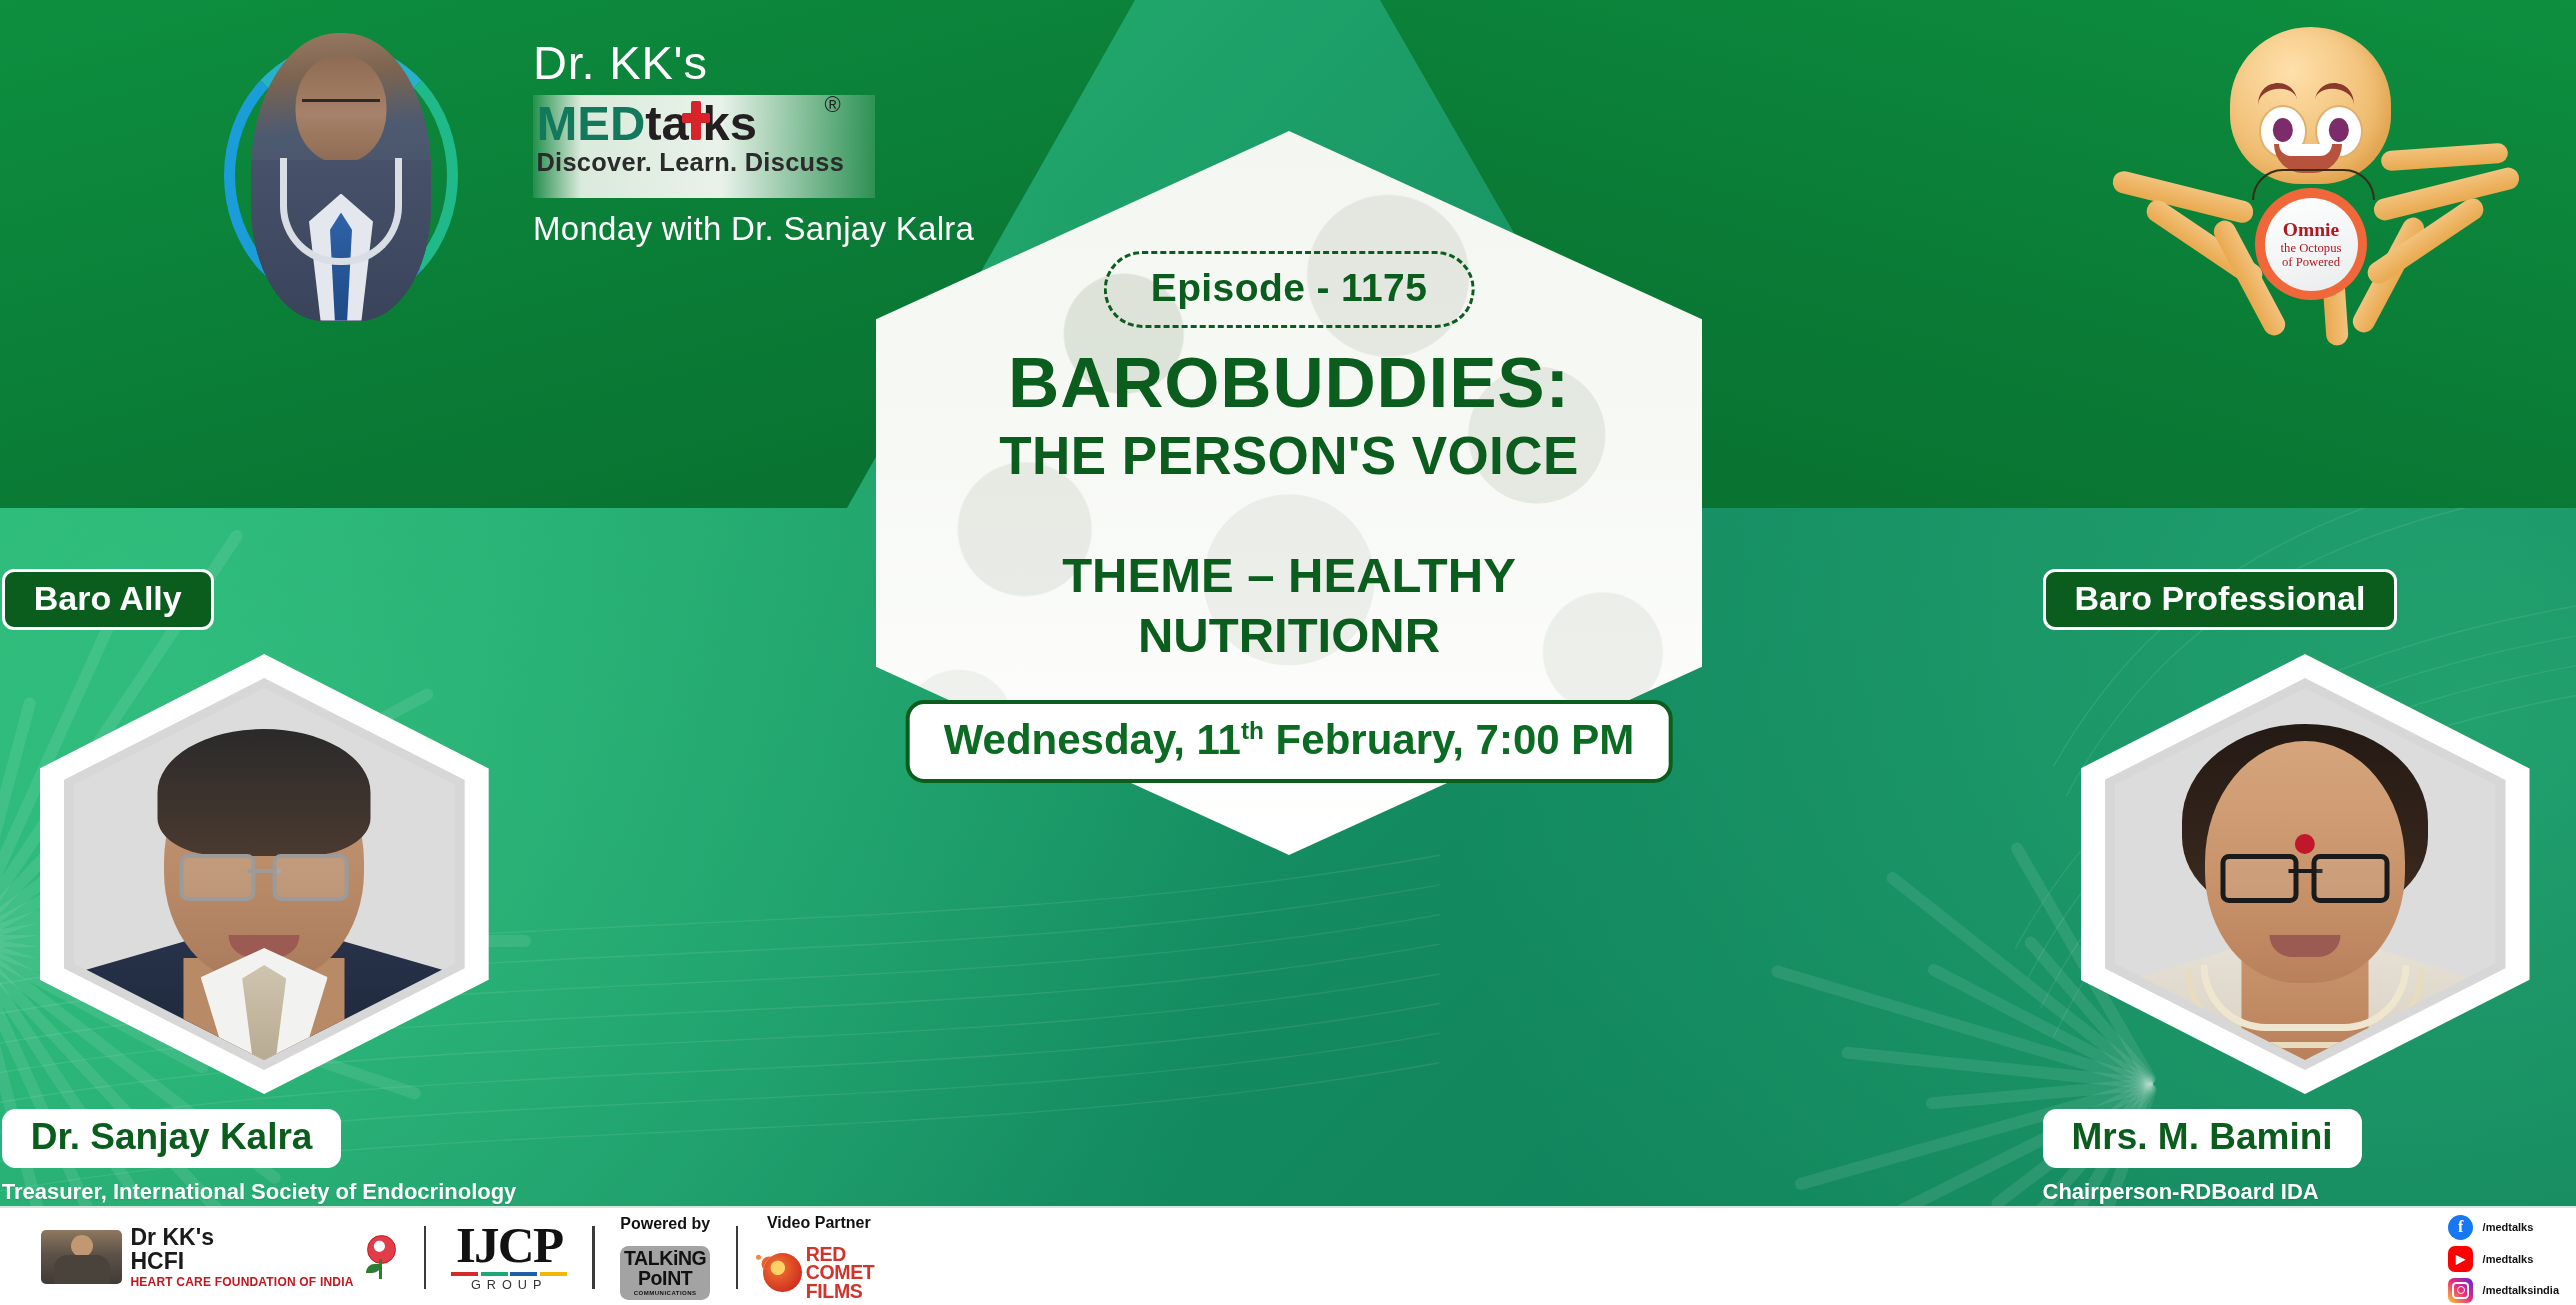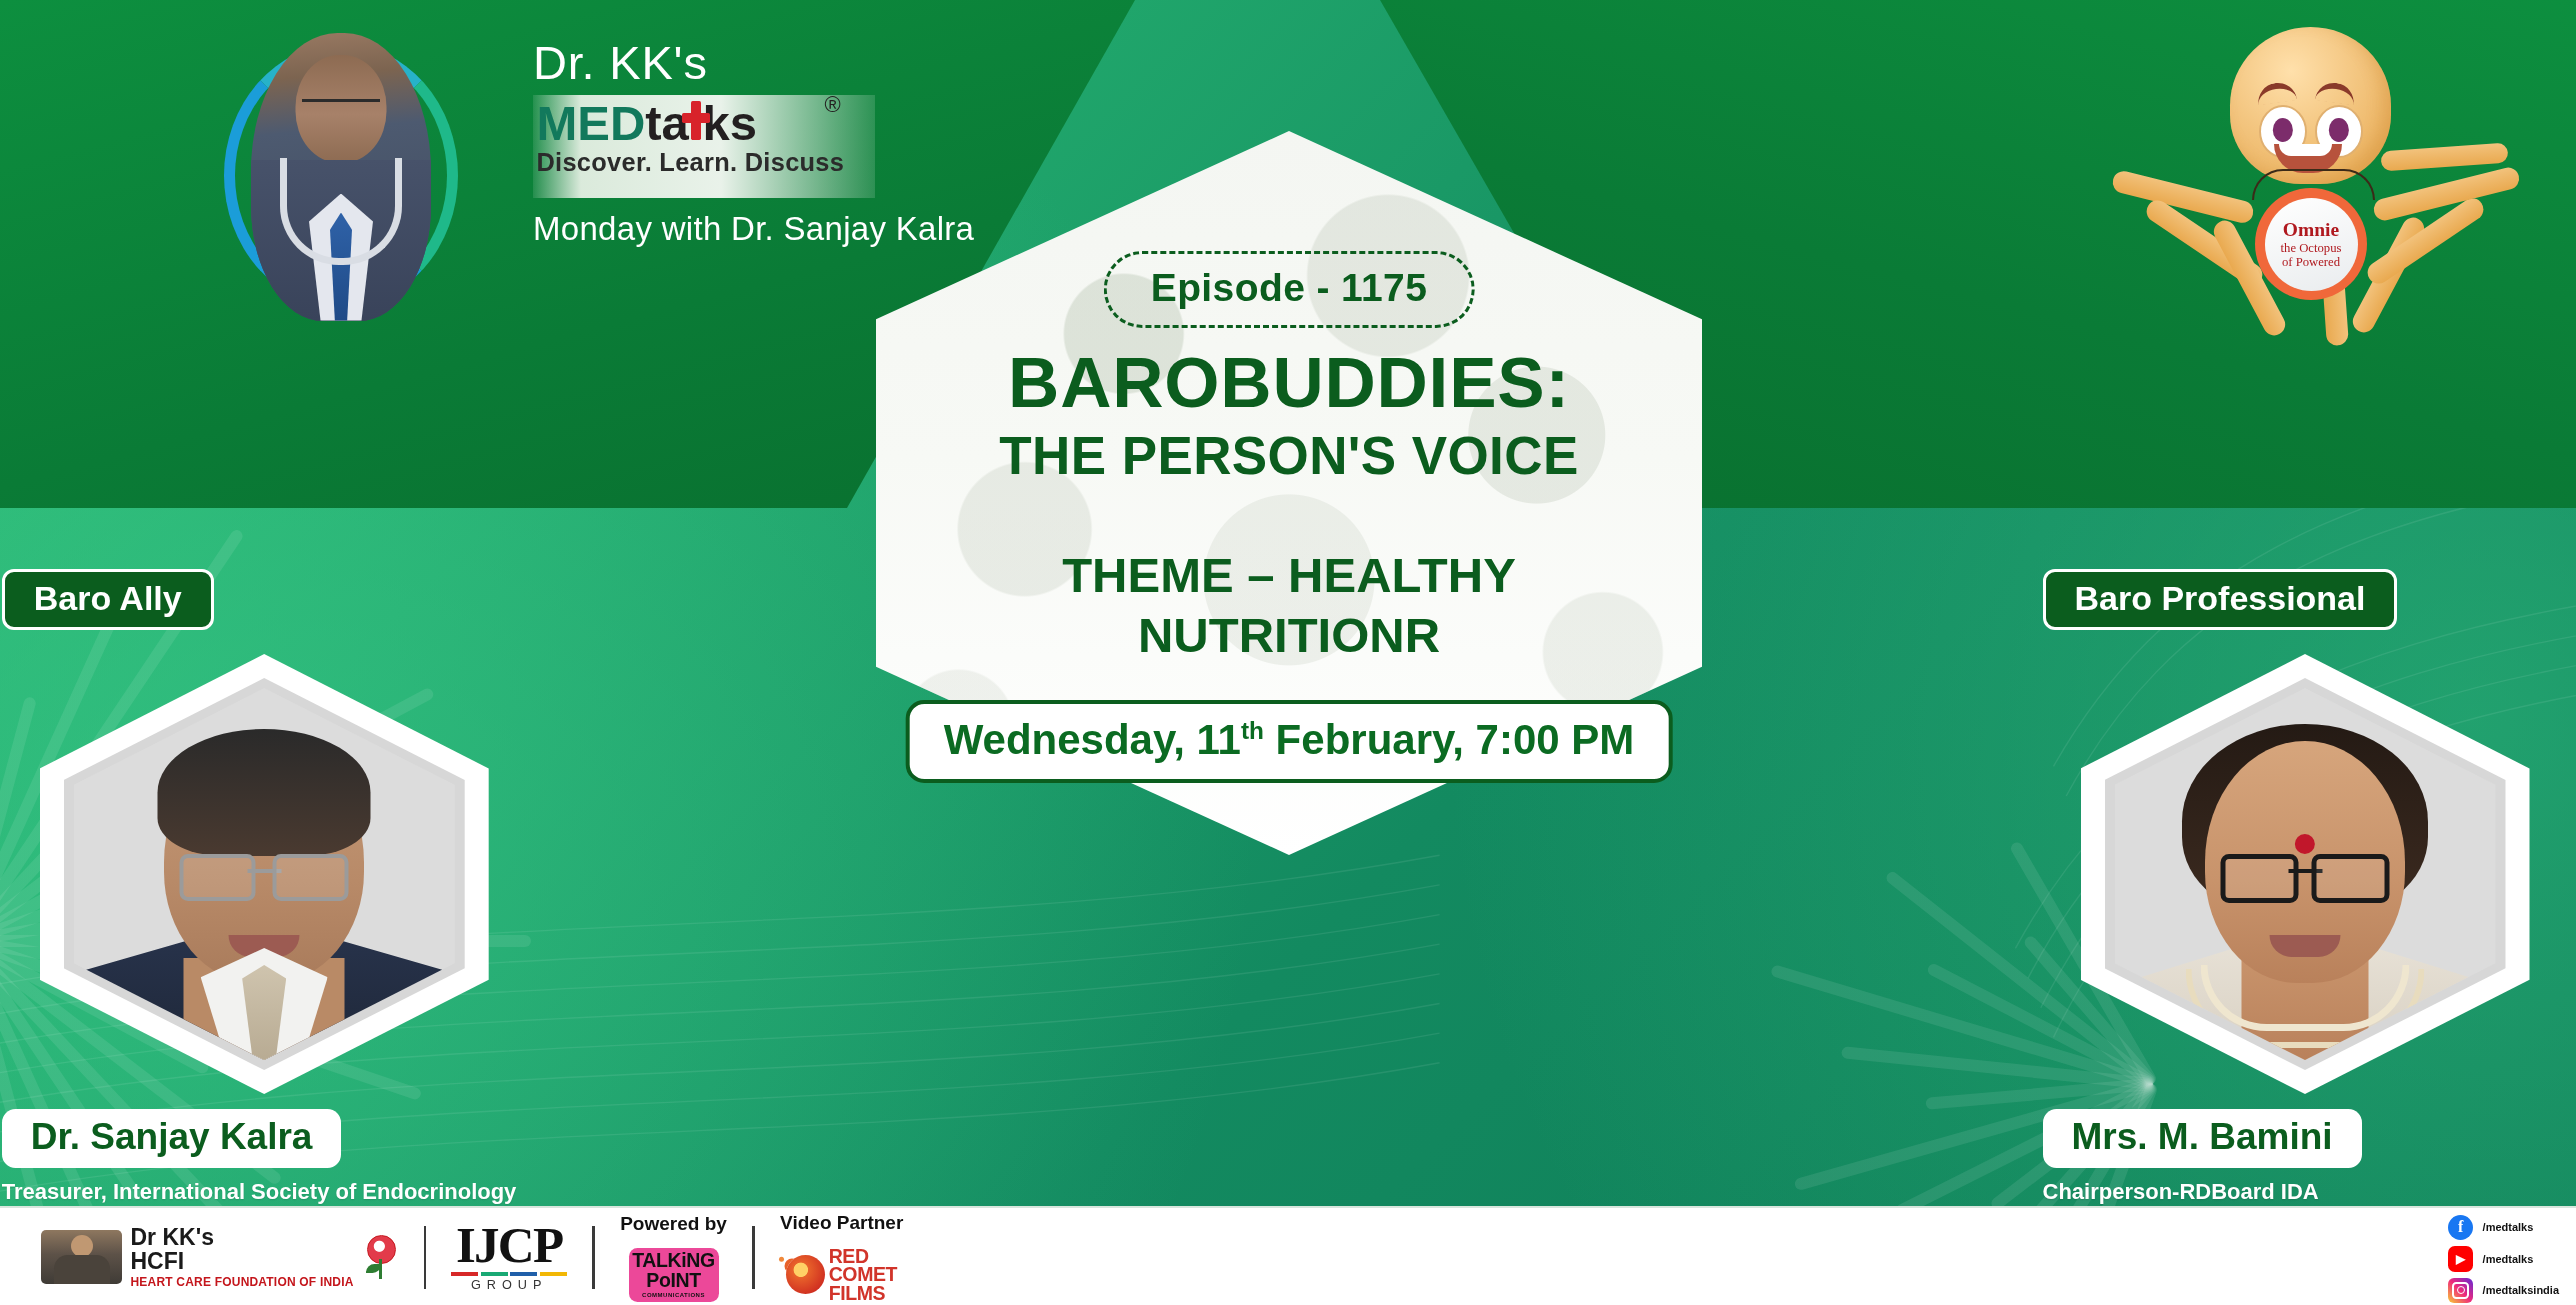--- a/index.html
+++ b/index.html
@@ -286,23 +286,23 @@
   .hcfi .rose .lf{position:absolute;left:3.4px;top:29px;width:15.2px;height:8.5px;border-radius:8.5px 0 8.5px 0;background:#2e7d32;}
 
   
   .ijcp{text-align:center;}
   .ijcp .big{font-size:51px;font-weight:bold;letter-spacing:-1.7px;color:#121212;line-height:.92;font-family:"Liberation Serif",serif;}
   .ijcp .bars{display:flex;gap:2.5px;margin:3.4px 0 2.5px;}
   .ijcp .bars i{display:block;height:3.4px;width:27px;}
   .ijcp .grp{font-size:12.7px;letter-spacing:6px;color:#333;}
 
   .labeled{display:flex;flex-direction:column;align-items:center;justify-content:center;height:98px;}
-  .labeled .cap{font-size:19px;font-weight:bold;color:#111;margin-bottom:13px;}
-
-  .tp{width:90px;height:54px;background:#ec4899;border-radius:8.5px;
+  .labeled .cap{font-size:16px;font-weight:bold;color:#111;margin-bottom:13px;}
+
+  .tp{width:90px;height:54px;background:#a3a3a3;border-radius:8.5px;
       display:flex;flex-direction:column;align-items:center;justify-content:center;line-height:1;}
   .tp .a{font-size:19.5px;font-weight:bold;color:#111;letter-spacing:-0.4px;}
   .tp .b{font-size:19.5px;font-weight:bold;color:#111;letter-spacing:-0.4px;}
   .tp .c{font-size:6px;font-weight:bold;color:#111;letter-spacing:0.5px;margin-top:1.7px;}
 
   .rcf{display:flex;align-items:center;gap:3.4px;}
   .rcf .comet{width:39px;height:39px;border-radius:50%;
     background:radial-gradient(circle at 38% 38%,#ffd166 0 6.8px,#e8622a 7.6px,#c4161c 100%);
     box-shadow:-13.5px -8.5px 0 -12px #e8622a,-24px -15.2px 0 -17px #f0893c;}
   .rcf .w{line-height:.94;color:#d1342a;font-weight:bold;font-size:19.5px;letter-spacing:-0.4px;}

